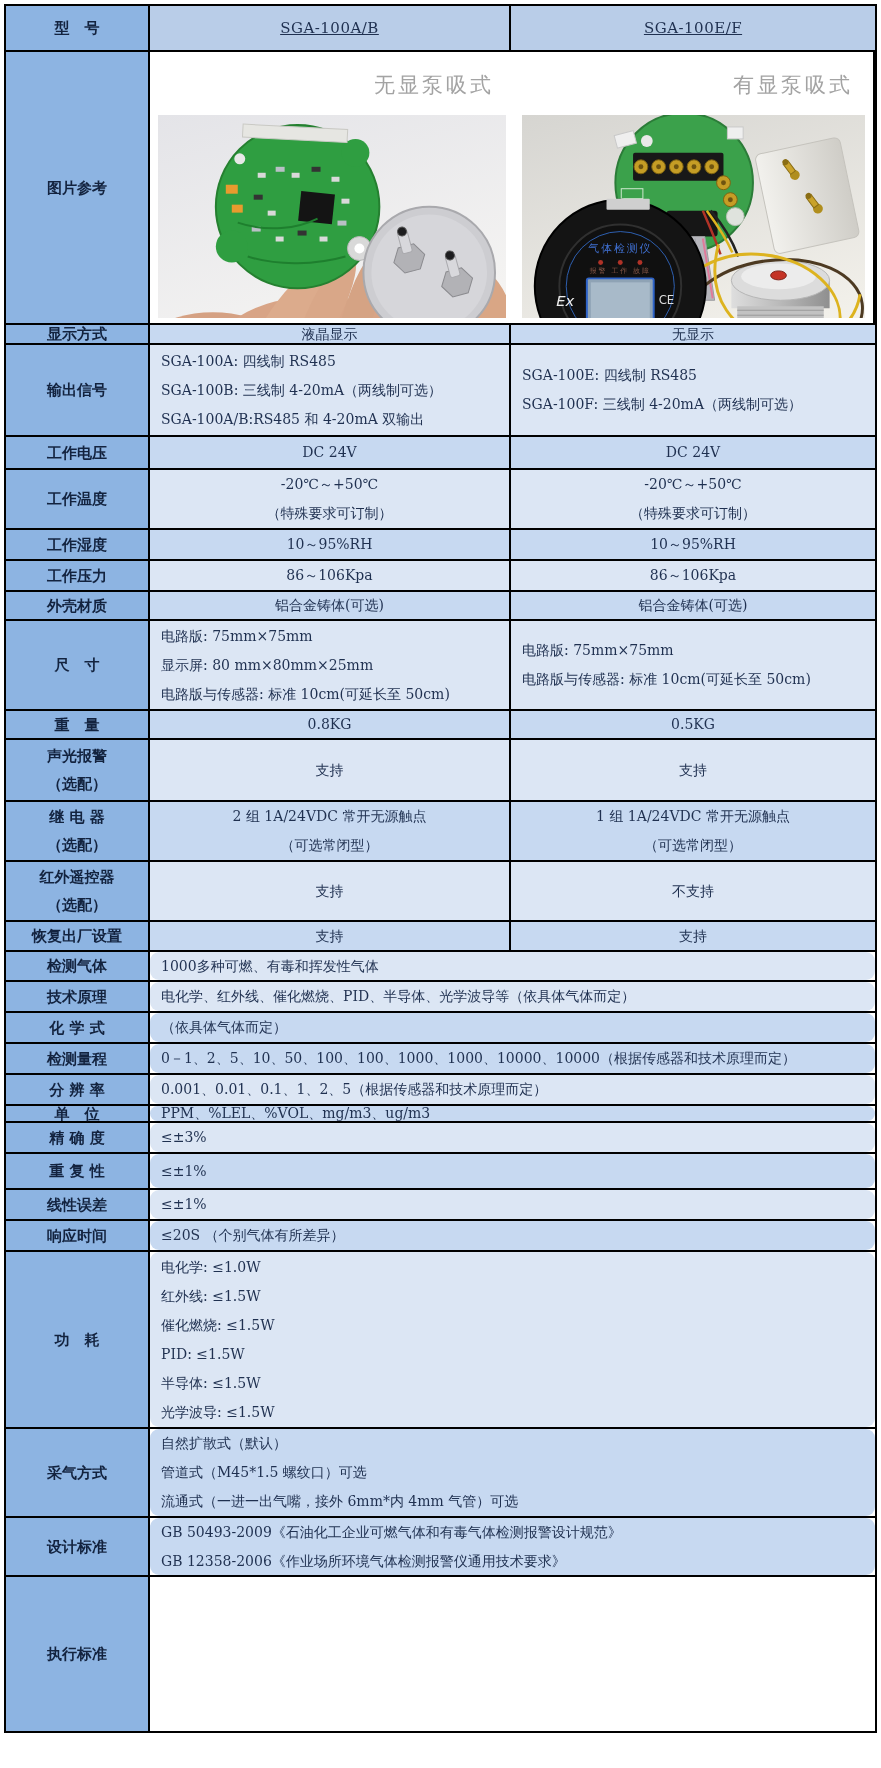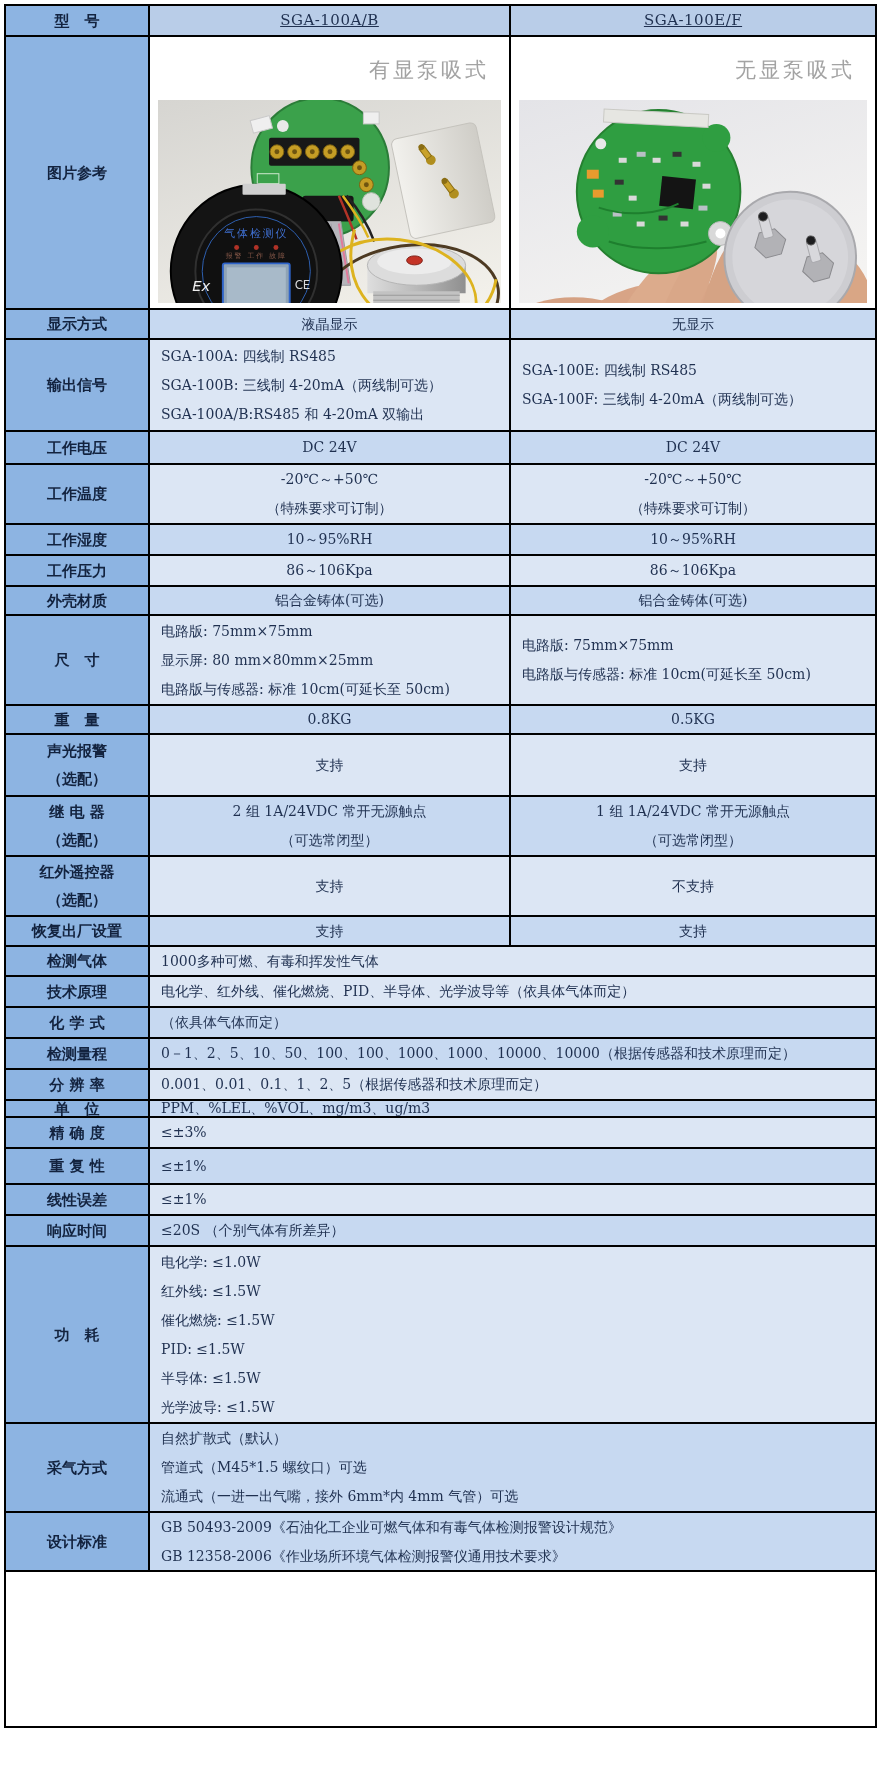--- a/index.html
+++ b/index.html
@@ -26,21 +26,21 @@
     text-align: center; font-weight: bold; font-size: 15px;
     white-space: pre-line; line-height: 28px;
     color: #13233f;
   }
   .cell {
     display: flex; align-items: center;
     font-size: 14px; white-space: pre-line; line-height: 29px;
   }
   .c1 { flex: 0 0 361px; width: 361px; border-right: 2px solid var(--border,#000); }
   .c2 { flex: 1; text-align: right; }
-  .spancell { flex: 1; }
+  .spancell { flex: 1; border-radius: 9px; }
   .center { justify-content: center; text-align: center; }
   .left { padding-left: 11px; padding-right: 6px; text-align: left; }
   .dark  .cell { background: var(--row-dark-bg, #c7d9f1); }
   .light .cell { background: var(--row-light-bg, #dce6f4); }
   .hdr .model {
     background: var(--header-model-bg, #b9cde8);
     display: flex; align-items: center; justify-content: center;
     font-size: 15px; letter-spacing: 0.5px; text-decoration: underline;
   }
   .photo-cell { background: #ffffff; position: relative; }
@@ -53,141 +53,28 @@
     font-weight: 500; z-index: 2;
     font-family: "DejaVu Serif", serif;
   }
   svg text { font-family: "DejaVu Sans", sans-serif; }
 </style>
 </head>
 <body>
 
 <div class="spec-table">
 
-  <div class="row hdr" style="height:29px">
+  <div class="row hdr" style="height:44px">
     <div class="lbl">型　号</div>
     <div class="cell c1 model">SGA-100A/B</div>
     <div class="cell c2 model">SGA-100E/F</div>
   </div>
 
   <div class="row" style="height:273px">
     <div class="lbl">图片参考</div>
-    <div class="cell c1 photo-cell">
-      <div class="photo">
-        <div class="watermark">有显泵吸式</div>
-        <svg viewBox="0 0 349 262" preserveAspectRatio="none">
-          <defs>
-            <linearGradient id="bgL" x1="0" y1="0" x2="0.4" y2="1">
-              <stop offset="0" stop-color="#d6d5d1"></stop>
-                <stop offset="1" stop-color="#f3f1eb"></stop>
-            </linearGradient>
-            <linearGradient id="cylW" x1="0" y1="0" x2="1" y2="0">
-              <stop offset="0" stop-color="#f2f1ed"></stop>
-                <stop offset="1" stop-color="#cfcdc7"></stop>
-            </linearGradient>
-            <linearGradient id="sil" x1="0" y1="0" x2="1" y2="0">
-              <stop offset="0" stop-color="#dedede"></stop>
-                <stop offset="0.5" stop-color="#b9b9b9"></stop>
-                <stop offset="1" stop-color="#8f8f8f"></stop>
-            </linearGradient>
-          </defs>
-          <rect x="0" y="0" width="349" height="262" fill="url(#bgL)"></rect>
-
-          <g transform="translate(290,80) rotate(-12)">
-            <rect x="-44" y="-50" width="88" height="102" rx="6" fill="url(#cylW)" stroke="#c5c3bd"></rect>
-            <g transform="translate(-8,-22) rotate(-25)">
-              <circle cx="0" cy="0" r="5" fill="#b08e1e"></circle>
-                <rect x="-3" y="-16" width="6" height="13" fill="#c9a22a" stroke="#8a6d14"></rect>
-                <circle cx="0" cy="-16" r="3" fill="#8a6d14"></circle>
-            </g>
-            <g transform="translate(8,16) rotate(-25)">
-              <circle cx="0" cy="0" r="5" fill="#b08e1e"></circle>
-                <rect x="-3" y="-16" width="6" height="13" fill="#c9a22a" stroke="#8a6d14"></rect>
-                <circle cx="0" cy="-16" r="3" fill="#8a6d14"></circle>
-            </g>
-          </g>
-
-          <g transform="translate(165,68)">
-            <circle r="70" fill="#3ba14b" stroke="#2b7c38" stroke-width="2"></circle>
-            <circle cx="-38" cy="-42" r="6" fill="#e9e9e9"></circle>
-            <circle cx="52" cy="34" r="9" fill="#dfe3dd" stroke="#b9c0b6"></circle>
-            <rect x="-52" y="-30" width="92" height="28" rx="2" fill="#181818"></rect>
-            <circle cx="-44" cy="-16" r="7" fill="#c59d25" stroke="#7d6210"></circle>
-              <circle cx="-44" cy="-16" r="2.5" fill="#6e5410"></circle>
-            <circle cx="-26" cy="-16" r="7" fill="#c59d25" stroke="#7d6210"></circle>
-              <circle cx="-26" cy="-16" r="2.5" fill="#6e5410"></circle>
-            <circle cx="-8" cy="-16" r="7" fill="#c59d25" stroke="#7d6210"></circle>
-              <circle cx="-8" cy="-16" r="2.5" fill="#6e5410"></circle>
-            <circle cx="10" cy="-16" r="7" fill="#c59d25" stroke="#7d6210"></circle>
-              <circle cx="10" cy="-16" r="2.5" fill="#6e5410"></circle>
-            <circle cx="28" cy="-16" r="7" fill="#c59d25" stroke="#7d6210"></circle>
-              <circle cx="28" cy="-16" r="2.5" fill="#6e5410"></circle>
-            <circle cx="40" cy="0" r="7" fill="#c59d25" stroke="#7d6210"></circle>
-              <circle cx="40" cy="0" r="2.5" fill="#6e5410"></circle>
-            <circle cx="47" cy="17" r="7" fill="#c59d25" stroke="#7d6210"></circle>
-              <circle cx="47" cy="17" r="2.5" fill="#6e5410"></circle>
-            <rect x="-70" y="-50" width="20" height="13" fill="#efefef" stroke="#c9c9c9" transform="rotate(-15 -60 -44)"></rect>
-            <rect x="44" y="-56" width="16" height="12" fill="#efefef" stroke="#c9c9c9"></rect>
-            <rect x="-64" y="6" width="22" height="10" fill="none" stroke="#cfe9cf"></rect>
-            <rect x="-18" y="28" width="52" height="26" rx="3" fill="#161616"></rect>
-          </g>
-
-          <g>
-            <path d="M 152,122 L 186,122 L 196,186 L 160,186 Z" fill="#b6b6bc" stroke="#9b9b9f"></path>
-            <line x1="160" y1="124" x2="168" y2="184" stroke="#a2a2a8"></line>
-            <line x1="168" y1="124" x2="177" y2="184" stroke="#a2a2a8"></line>
-            <line x1="176" y1="124" x2="186" y2="184" stroke="#a2a2a8"></line>
-            <line x1="184" y1="124" x2="194" y2="184" stroke="#e07a9a" stroke-width="2"></line>
-          </g>
-
-          <path d="M 188,96 C 200,112 208,124 214,138" stroke="#ddb31f" stroke-width="2.5" fill="none"></path>
-          <path d="M 192,96 C 206,112 214,126 220,142" stroke="#222222" stroke-width="2.5" fill="none"></path>
-          <path d="M 184,96 C 192,114 198,128 202,140" stroke="#b23327" stroke-width="2.5" fill="none"></path>
-
-          <g transform="translate(263,196)">
-            <rect x="-50" y="-30" width="100" height="28" fill="url(#sil)"></rect>
-            <ellipse cx="0" cy="-30" rx="50" ry="20" fill="#dcdcdc" stroke="#b5b5b5"></ellipse>
-            <ellipse cx="-2" cy="-34" rx="38" ry="13" fill="#ececec"></ellipse>
-            <ellipse cx="-2" cy="-35" rx="8" ry="4.5" fill="#c43326" stroke="#7e1f16"></ellipse>
-            <rect x="-44" y="-4" width="88" height="34" fill="#c2c2c2"></rect>
-            <line x1="-44" y1="0" x2="44" y2="0" stroke="#9a9a9a"></line>
-            <line x1="-44" y1="5" x2="44" y2="5" stroke="#9a9a9a"></line>
-            <line x1="-44" y1="10" x2="44" y2="10" stroke="#9a9a9a"></line>
-            <line x1="-44" y1="15" x2="44" y2="15" stroke="#9a9a9a"></line>
-            <line x1="-44" y1="20" x2="44" y2="20" stroke="#9a9a9a"></line>
-            <line x1="-44" y1="25" x2="44" y2="25" stroke="#9a9a9a"></line>
-            <path d="M -36,30 L 36,30 L 28,58 L -28,58 Z" fill="#b5b5b5"></path>
-            <rect x="-18" y="58" width="36" height="12" fill="#a8a8a8"></rect>
-          </g>
-
-          <ellipse cx="255" cy="202" rx="92" ry="56" fill="none" stroke="#4d3a22" stroke-width="3" transform="rotate(-8 255 202)"></ellipse>
-          <ellipse cx="240" cy="200" rx="84" ry="60" fill="none" stroke="#ddb31f" stroke-width="3" transform="rotate(6 240 200)"></ellipse>
-          <path d="M 200,130 C 170,240 330,262 344,180" fill="none" stroke="#ddb31f" stroke-width="3"></path>
-
-          <g transform="translate(100,172)">
-            <circle r="87" fill="#141414" stroke="#000" stroke-width="2"></circle>
-            <circle r="62" fill="#101010" stroke="#303030" stroke-width="2"></circle>
-            <circle r="55" fill="none" stroke="#2e5fb0" stroke-width="1"></circle>
-            <rect x="-14" y="-88" width="44" height="11" rx="1" fill="#cfcfcf"></rect>
-            <text x="0" y="-34" text-anchor="middle" font-size="11" fill="#3f6fd0" letter-spacing="2">气体检测仪</text>
-            <circle cx="-20" cy="-24" r="2.5" fill="#b03227"></circle>
-              <circle cx="0" cy="-24" r="2.5" fill="#b03227"></circle>
-              <circle cx="20" cy="-24" r="2.5" fill="#b03227"></circle>
-            <text x="0" y="-13" text-anchor="middle" font-size="7" fill="#8a5a4a" letter-spacing="2">报警 工作 故障</text>
-            <rect x="-34" y="-8" width="68" height="44" rx="2" fill="#8fa3b5" stroke="#2e63c8" stroke-width="2"></rect>
-            <rect x="-30" y="-4" width="60" height="36" fill="#a8bac9"></rect>
-            <text x="-56" y="20" text-anchor="middle" font-size="15" font-style="italic" fill="#eeeeee">Ex</text>
-            <text x="47" y="18" text-anchor="middle" font-size="12" fill="#dddddd">CE</text>
-            <circle cx="-24" cy="44" r="2" fill="#d89b2a"></circle>
-            <rect x="-16" y="42" width="34" height="4" fill="#8a6d2a" opacity="0.8"></rect>
-            <text x="0" y="64" text-anchor="middle" font-size="7" fill="#9a9a9a">PGM</text>
-          </g>
-        </svg>
-      </div>
-    </div>
     <div class="cell c2 photo-cell">
       <div class="photo">
         <div class="watermark">无显泵吸式</div>
         <svg viewBox="0 0 349 262" preserveAspectRatio="none">
           <defs>
             <linearGradient id="bgR" x1="0" y1="0" x2="0.4" y2="1">
               <stop offset="0" stop-color="#e4e4e8"></stop>
                 <stop offset="1" stop-color="#f6f5f3"></stop>
             </linearGradient>
           </defs>
@@ -247,23 +134,136 @@
             </g>
             <g transform="translate(28,0) rotate(-15)">
               <polygon points="-16,0 -8,-13 8,-13 16,0 8,13 -8,13" fill="#b2b2b6" stroke="#8b8b8f"></polygon>
               <rect x="-5" y="-28" width="10" height="22" rx="2" fill="#d8d8dc" stroke="#a9a9ad"></rect>
               <circle cx="0" cy="-28" r="4.5" fill="#1d1d1f" stroke="#555555"></circle>
             </g>
           </g>
         </svg>
       </div>
     </div>
-  </div>
-
-  <div class="row dark" style="height:30px">
+    <div class="cell c1 photo-cell">
+      <div class="photo">
+        <div class="watermark">有显泵吸式</div>
+        <svg viewBox="0 0 349 262" preserveAspectRatio="none">
+          <defs>
+            <linearGradient id="bgL" x1="0" y1="0" x2="0.4" y2="1">
+              <stop offset="0" stop-color="#d6d5d1"></stop>
+                <stop offset="1" stop-color="#f3f1eb"></stop>
+            </linearGradient>
+            <linearGradient id="cylW" x1="0" y1="0" x2="1" y2="0">
+              <stop offset="0" stop-color="#f2f1ed"></stop>
+                <stop offset="1" stop-color="#cfcdc7"></stop>
+            </linearGradient>
+            <linearGradient id="sil" x1="0" y1="0" x2="1" y2="0">
+              <stop offset="0" stop-color="#dedede"></stop>
+                <stop offset="0.5" stop-color="#b9b9b9"></stop>
+                <stop offset="1" stop-color="#8f8f8f"></stop>
+            </linearGradient>
+          </defs>
+          <rect x="0" y="0" width="349" height="262" fill="url(#bgL)"></rect>
+
+          <g transform="translate(290,80) rotate(-12)">
+            <rect x="-44" y="-50" width="88" height="102" rx="6" fill="url(#cylW)" stroke="#c5c3bd"></rect>
+            <g transform="translate(-8,-22) rotate(-25)">
+              <circle cx="0" cy="0" r="5" fill="#b08e1e"></circle>
+                <rect x="-3" y="-16" width="6" height="13" fill="#c9a22a" stroke="#8a6d14"></rect>
+                <circle cx="0" cy="-16" r="3" fill="#8a6d14"></circle>
+            </g>
+            <g transform="translate(8,16) rotate(-25)">
+              <circle cx="0" cy="0" r="5" fill="#b08e1e"></circle>
+                <rect x="-3" y="-16" width="6" height="13" fill="#c9a22a" stroke="#8a6d14"></rect>
+                <circle cx="0" cy="-16" r="3" fill="#8a6d14"></circle>
+            </g>
+          </g>
+
+          <g transform="translate(165,68)">
+            <circle r="70" fill="#3ba14b" stroke="#2b7c38" stroke-width="2"></circle>
+            <circle cx="-38" cy="-42" r="6" fill="#e9e9e9"></circle>
+            <circle cx="52" cy="34" r="9" fill="#dfe3dd" stroke="#b9c0b6"></circle>
+            <rect x="-52" y="-30" width="92" height="28" rx="2" fill="#181818"></rect>
+            <circle cx="-44" cy="-16" r="7" fill="#c59d25" stroke="#7d6210"></circle>
+              <circle cx="-44" cy="-16" r="2.5" fill="#6e5410"></circle>
+            <circle cx="-26" cy="-16" r="7" fill="#c59d25" stroke="#7d6210"></circle>
+              <circle cx="-26" cy="-16" r="2.5" fill="#6e5410"></circle>
+            <circle cx="-8" cy="-16" r="7" fill="#c59d25" stroke="#7d6210"></circle>
+              <circle cx="-8" cy="-16" r="2.5" fill="#6e5410"></circle>
+            <circle cx="10" cy="-16" r="7" fill="#c59d25" stroke="#7d6210"></circle>
+              <circle cx="10" cy="-16" r="2.5" fill="#6e5410"></circle>
+            <circle cx="28" cy="-16" r="7" fill="#c59d25" stroke="#7d6210"></circle>
+              <circle cx="28" cy="-16" r="2.5" fill="#6e5410"></circle>
+            <circle cx="40" cy="0" r="7" fill="#c59d25" stroke="#7d6210"></circle>
+              <circle cx="40" cy="0" r="2.5" fill="#6e5410"></circle>
+            <circle cx="47" cy="17" r="7" fill="#c59d25" stroke="#7d6210"></circle>
+              <circle cx="47" cy="17" r="2.5" fill="#6e5410"></circle>
+            <rect x="-70" y="-50" width="20" height="13" fill="#efefef" stroke="#c9c9c9" transform="rotate(-15 -60 -44)"></rect>
+            <rect x="44" y="-56" width="16" height="12" fill="#efefef" stroke="#c9c9c9"></rect>
+            <rect x="-64" y="6" width="22" height="10" fill="none" stroke="#cfe9cf"></rect>
+            <rect x="-18" y="28" width="52" height="26" rx="3" fill="#161616"></rect>
+          </g>
+
+          <g>
+            <path d="M 152,122 L 186,122 L 196,186 L 160,186 Z" fill="#b6b6bc" stroke="#9b9b9f"></path>
+            <line x1="160" y1="124" x2="168" y2="184" stroke="#a2a2a8"></line>
+            <line x1="168" y1="124" x2="177" y2="184" stroke="#a2a2a8"></line>
+            <line x1="176" y1="124" x2="186" y2="184" stroke="#a2a2a8"></line>
+            <line x1="184" y1="124" x2="194" y2="184" stroke="#e07a9a" stroke-width="2"></line>
+          </g>
+
+          <path d="M 188,96 C 200,112 208,124 214,138" stroke="#ddb31f" stroke-width="2.5" fill="none"></path>
+          <path d="M 192,96 C 206,112 214,126 220,142" stroke="#222222" stroke-width="2.5" fill="none"></path>
+          <path d="M 184,96 C 192,114 198,128 202,140" stroke="#b23327" stroke-width="2.5" fill="none"></path>
+
+          <g transform="translate(263,196)">
+            <rect x="-50" y="-30" width="100" height="28" fill="url(#sil)"></rect>
+            <ellipse cx="0" cy="-30" rx="50" ry="20" fill="#dcdcdc" stroke="#b5b5b5"></ellipse>
+            <ellipse cx="-2" cy="-34" rx="38" ry="13" fill="#ececec"></ellipse>
+            <ellipse cx="-2" cy="-35" rx="8" ry="4.5" fill="#c43326" stroke="#7e1f16"></ellipse>
+            <rect x="-44" y="-4" width="88" height="34" fill="#c2c2c2"></rect>
+            <line x1="-44" y1="0" x2="44" y2="0" stroke="#9a9a9a"></line>
+            <line x1="-44" y1="5" x2="44" y2="5" stroke="#9a9a9a"></line>
+            <line x1="-44" y1="10" x2="44" y2="10" stroke="#9a9a9a"></line>
+            <line x1="-44" y1="15" x2="44" y2="15" stroke="#9a9a9a"></line>
+            <line x1="-44" y1="20" x2="44" y2="20" stroke="#9a9a9a"></line>
+            <line x1="-44" y1="25" x2="44" y2="25" stroke="#9a9a9a"></line>
+            <path d="M -36,30 L 36,30 L 28,58 L -28,58 Z" fill="#b5b5b5"></path>
+            <rect x="-18" y="58" width="36" height="12" fill="#a8a8a8"></rect>
+          </g>
+
+          <ellipse cx="255" cy="202" rx="92" ry="56" fill="none" stroke="#4d3a22" stroke-width="3" transform="rotate(-8 255 202)"></ellipse>
+          <ellipse cx="240" cy="200" rx="84" ry="60" fill="none" stroke="#ddb31f" stroke-width="3" transform="rotate(6 240 200)"></ellipse>
+          <path d="M 200,130 C 170,240 330,262 344,180" fill="none" stroke="#ddb31f" stroke-width="3"></path>
+
+          <g transform="translate(100,172)">
+            <circle r="87" fill="#141414" stroke="#000" stroke-width="2"></circle>
+            <circle r="62" fill="#101010" stroke="#303030" stroke-width="2"></circle>
+            <circle r="55" fill="none" stroke="#2e5fb0" stroke-width="1"></circle>
+            <rect x="-14" y="-88" width="44" height="11" rx="1" fill="#cfcfcf"></rect>
+            <text x="0" y="-34" text-anchor="middle" font-size="11" fill="#3f6fd0" letter-spacing="2">气体检测仪</text>
+            <circle cx="-20" cy="-24" r="2.5" fill="#b03227"></circle>
+              <circle cx="0" cy="-24" r="2.5" fill="#b03227"></circle>
+              <circle cx="20" cy="-24" r="2.5" fill="#b03227"></circle>
+            <text x="0" y="-13" text-anchor="middle" font-size="7" fill="#8a5a4a" letter-spacing="2">报警 工作 故障</text>
+            <rect x="-34" y="-8" width="68" height="44" rx="2" fill="#8fa3b5" stroke="#2e63c8" stroke-width="2"></rect>
+            <rect x="-30" y="-4" width="60" height="36" fill="#a8bac9"></rect>
+            <text x="-56" y="20" text-anchor="middle" font-size="15" font-style="italic" fill="#eeeeee">Ex</text>
+            <text x="47" y="18" text-anchor="middle" font-size="12" fill="#dddddd">CE</text>
+            <circle cx="-24" cy="44" r="2" fill="#d89b2a"></circle>
+            <rect x="-16" y="42" width="34" height="4" fill="#8a6d2a" opacity="0.8"></rect>
+            <text x="0" y="64" text-anchor="middle" font-size="7" fill="#9a9a9a">PGM</text>
+          </g>
+        </svg>
+      </div>
+    </div>
+  </div>
+
+  <div class="row dark" style="height:20px">
     <div class="lbl">显示方式</div>
     <div class="cell c1 center">液晶显示</div>
     <div class="cell c2 center">无显示</div>
   </div>
 
   <div class="row light" style="height:92px">
     <div class="lbl">输出信号</div>
     <div class="cell c1 left">SGA-100A: 四线制 RS485
 SGA-100B: 三线制 4-20mA（两线制可选）
 SGA-100A/B:RS485 和 4-20mA 双输出</div>
@@ -415,15 +415,16 @@
   </div>
 
 
   <div class="row dark" style="height:59px">
     <div class="lbl">设计标准</div>
     <div class="cell spancell left">GB 50493-2009《石油化工企业可燃气体和有毒气体检测报警设计规范》
 GB 12358-2006《作业场所环境气体检测报警仪通用技术要求》</div>
   </div>
 
   <div class="row light" style="height:156px">
+    <div class="lbl">执行标准</div>
   </div>
 
 </div>
 
 </body></html>

